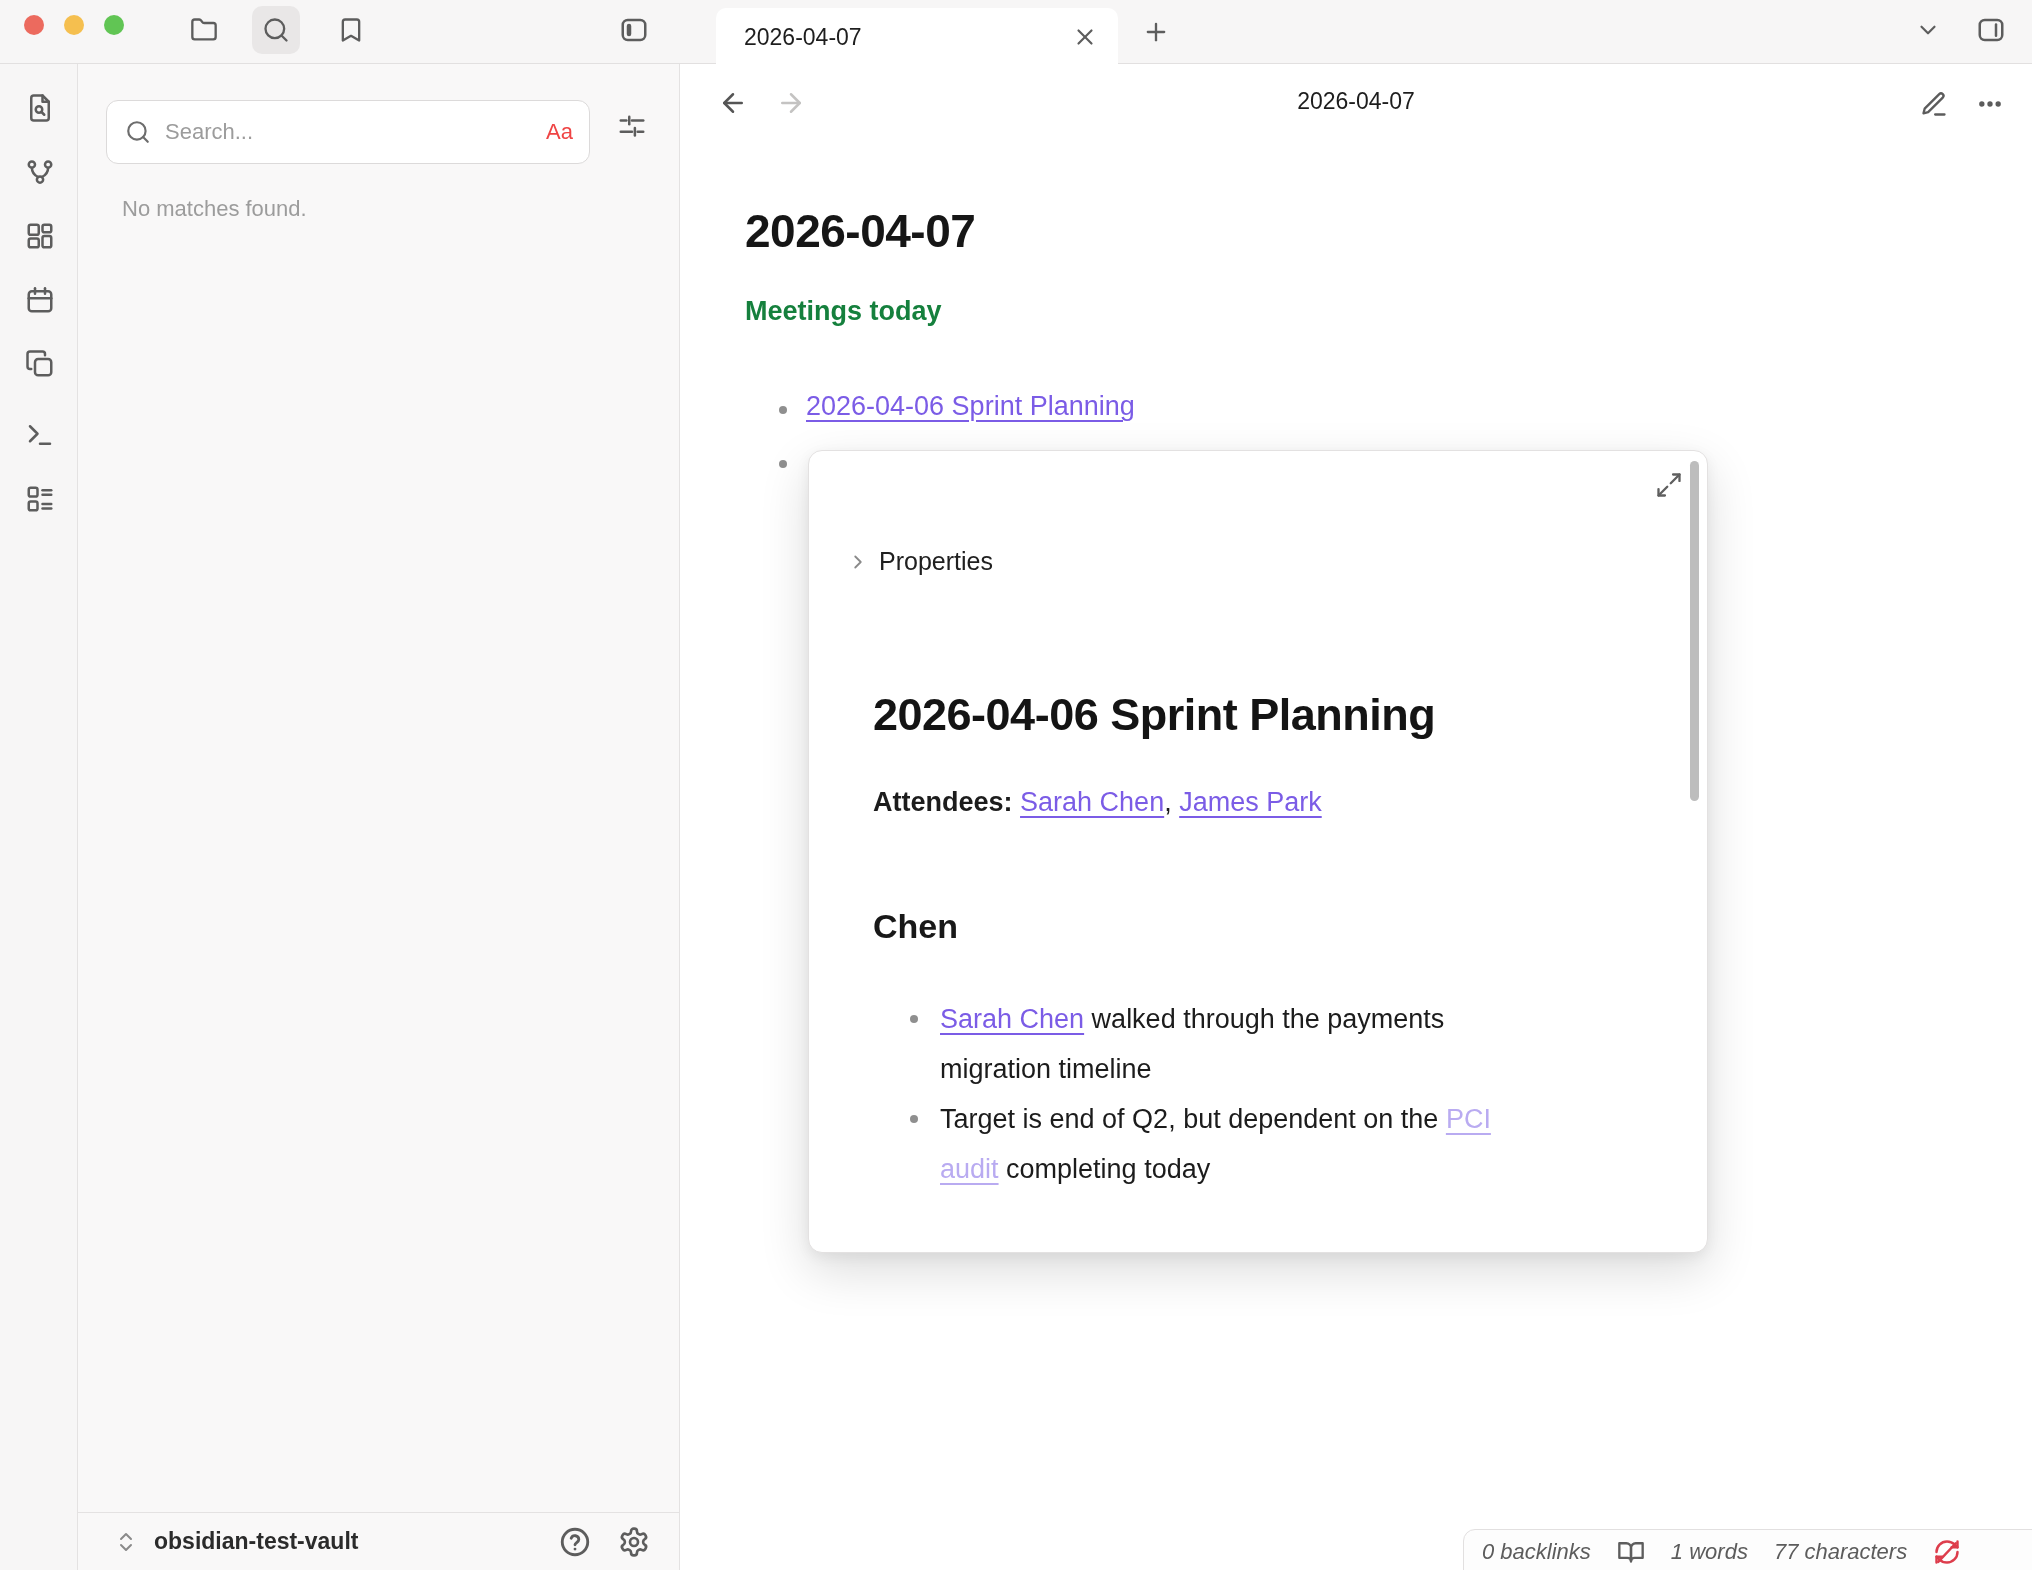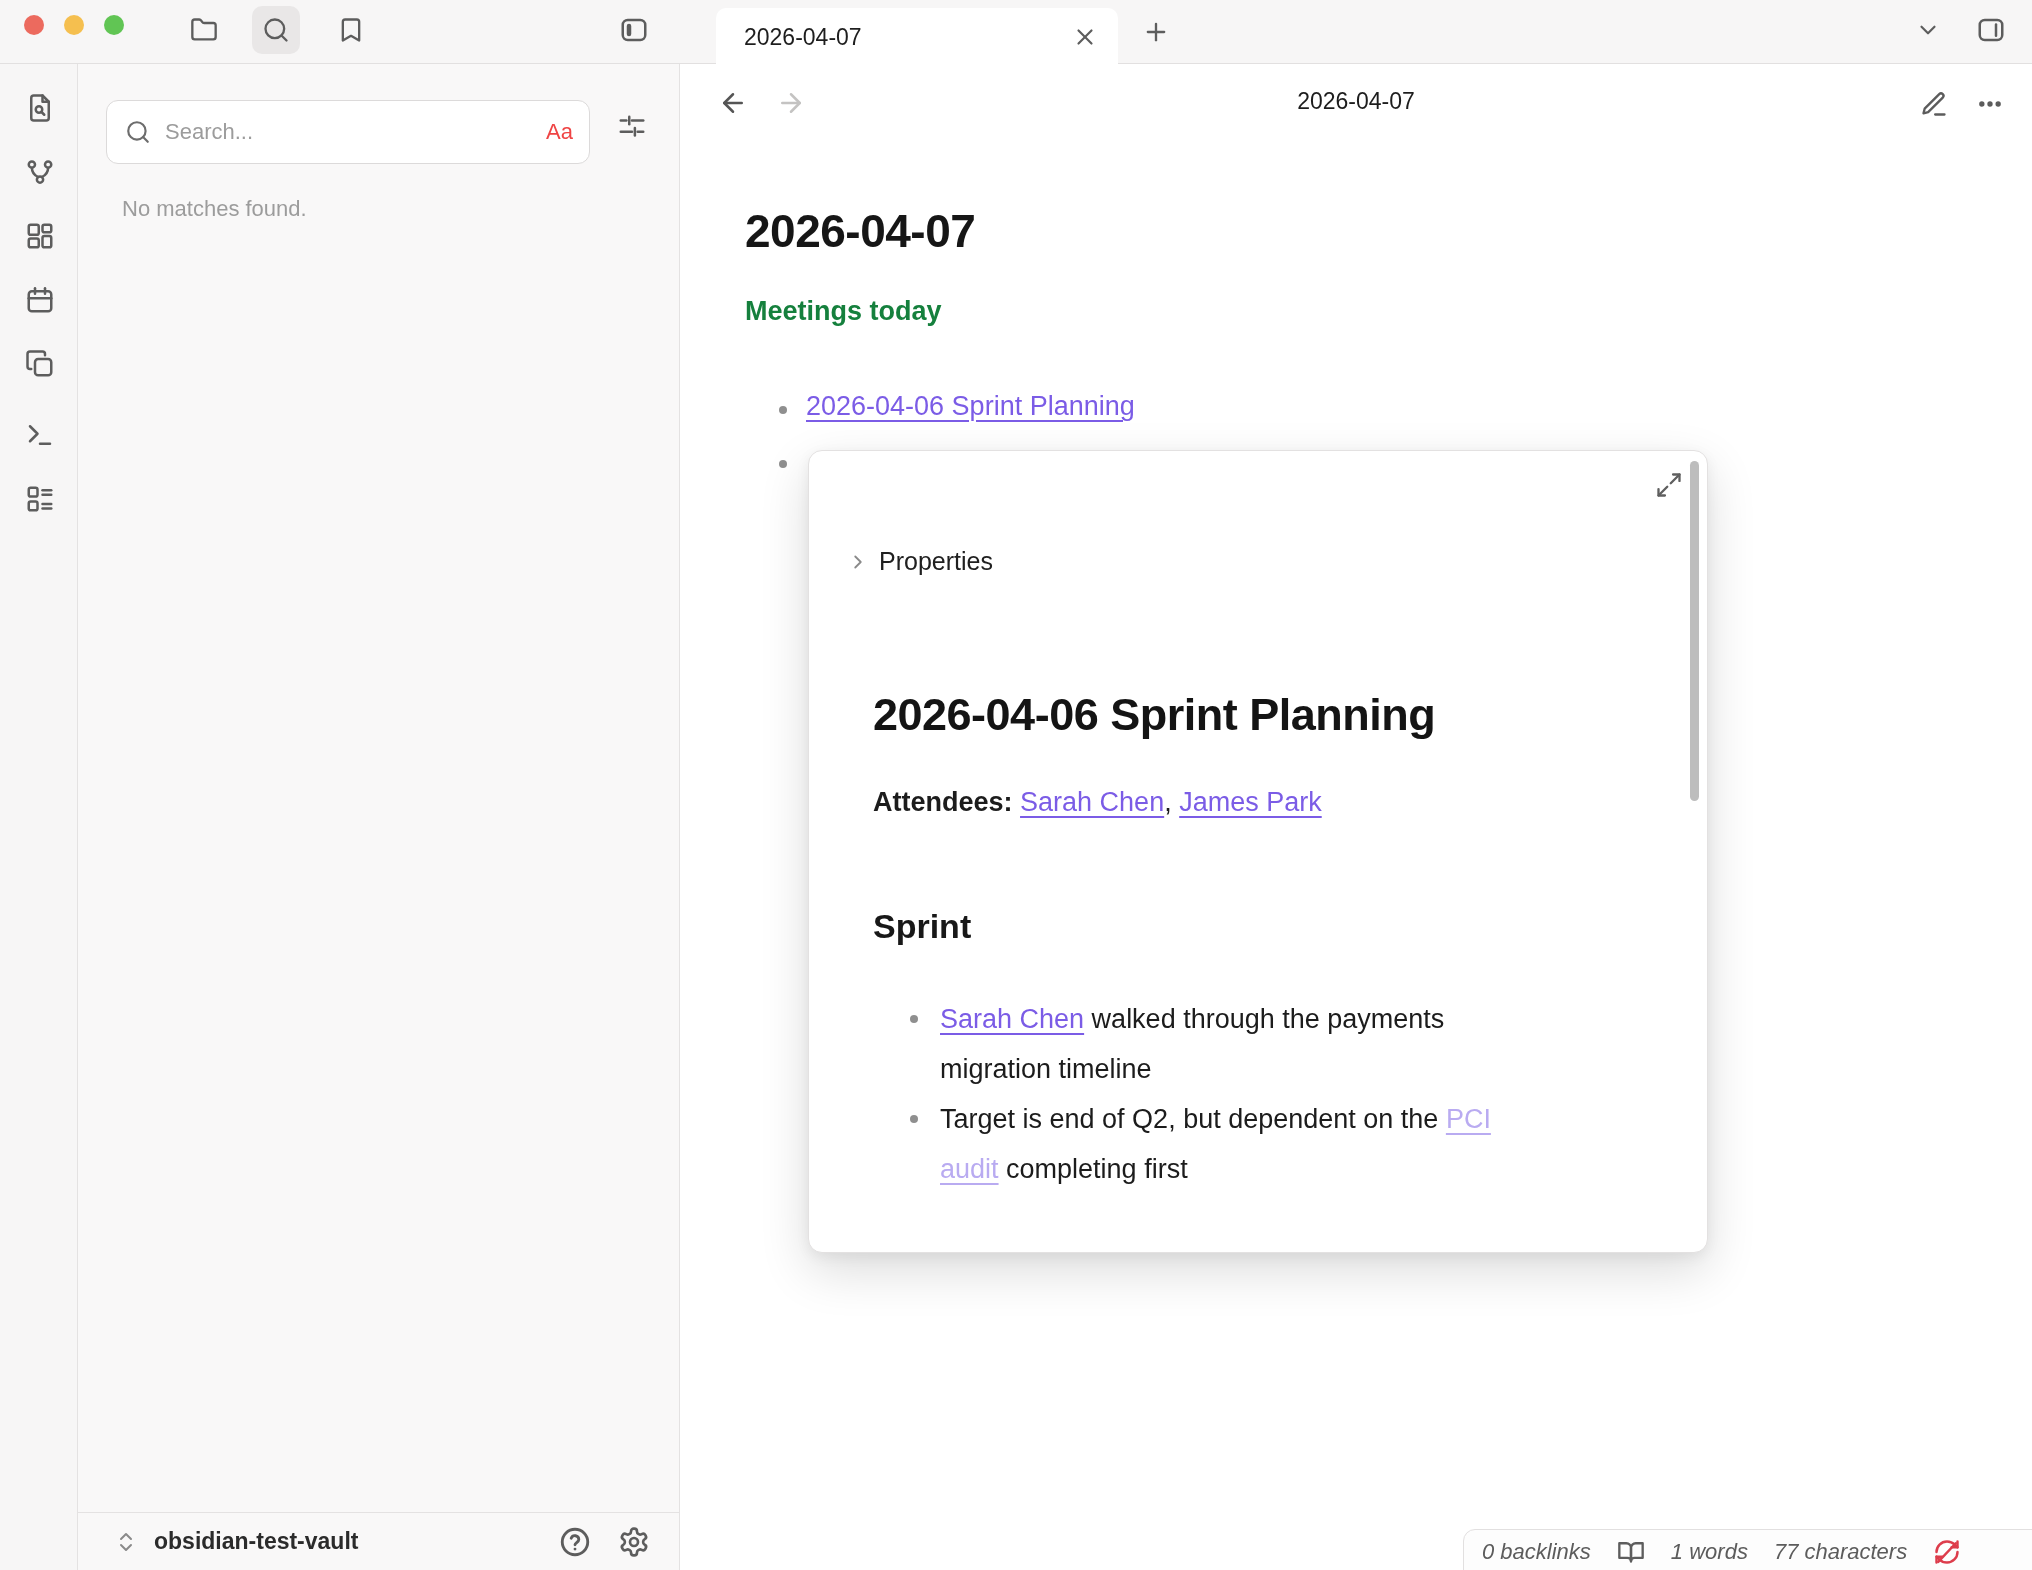--- a/index.html
+++ b/index.html
@@ -355,25 +355,25 @@
       </span>
       <span class="props-label">Properties</span>
     </div>
 
     <h1 class="popup-h1">2026-04-06 Sprint Planning</h1>
 
     <div class="popup-attendees">
       <b>Attendees:</b><span> </span><a class="wikilink">Sarah Chen</a><span>, </span><a class="wikilink">James Park</a>
     </div>
 
-    <h2 class="popup-h2">Sprint</h2>
+    <h2 class="popup-h2">Chen</h2>
 
     <ul class="popup-ul">
       <li><a class="wikilink">Sarah Chen</a><span> walked through the payments</span><br><span>migration timeline</span></li>
-      <li><span>Target is end of Q2, but dependent on the </span><a class="wikilink unresolved">PCI</a><br><a class="wikilink unresolved">audit</a><span> completing first</span></li>
+      <li><span>Target is end of Q2, but dependent on the </span><a class="wikilink unresolved">PCI</a><br><a class="wikilink unresolved">audit</a><span> completing today</span></li>
     </ul>
   </div>
 </div>
 
 <div class="statusbar">
   <span class="status-item">0 backlinks</span>
   <span>
     <svg class="icon" width="28" height="28" viewBox="0 0 24 24">
         <path d="M2 4.5h6a4 4 0 0 1 4 4V20a3 3 0 0 0-3-3H2z"></path>
         <path d="M22 4.5h-6a4 4 0 0 0-4 4V20a3 3 0 0 1 3-3h7z"></path>

